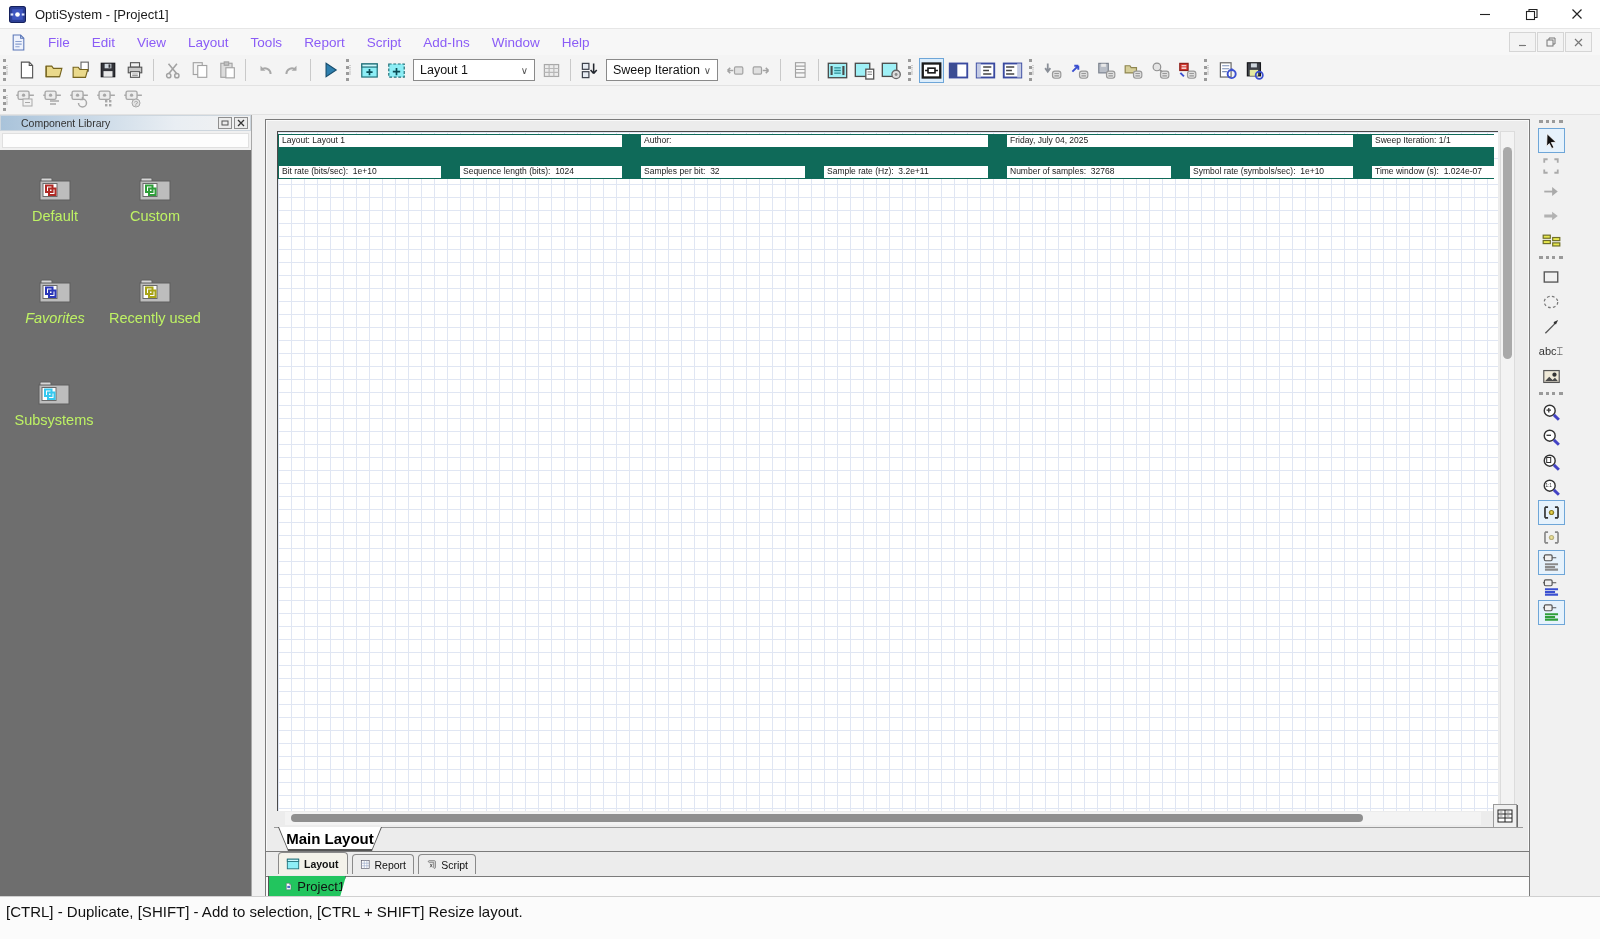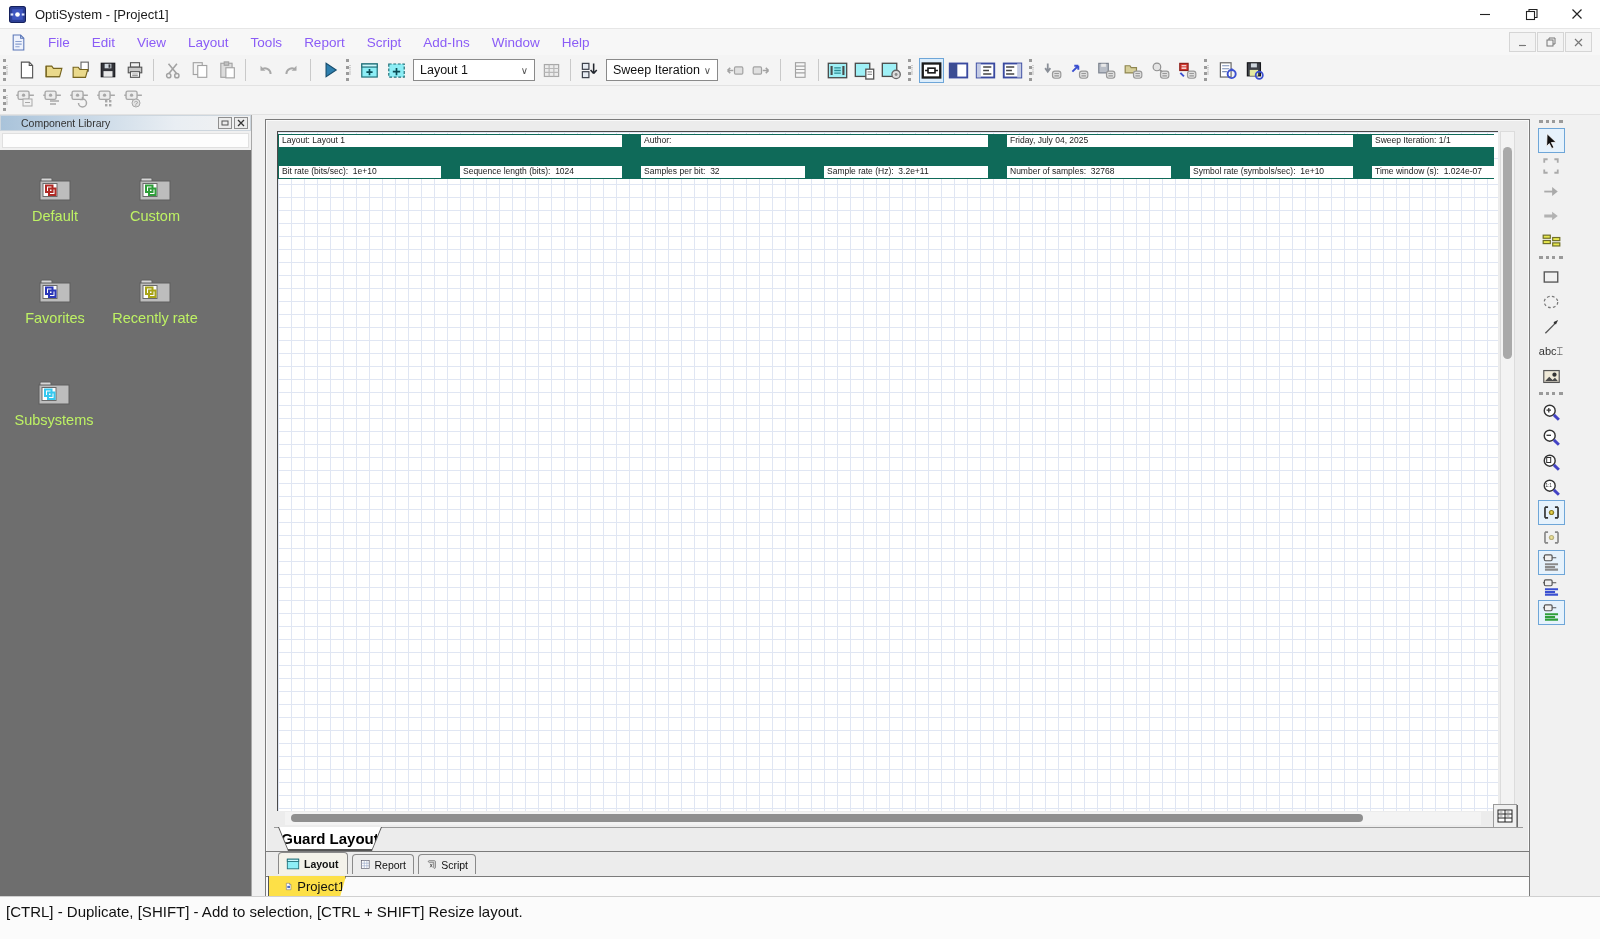--- a/index.html
+++ b/index.html
@@ -72,21 +72,21 @@
 
   
   #doctabs-strip { position:absolute; left:0px; top:731px; width:1263px; height:24px; background:#ececec; border-top:1px solid #7b7b7b; }
   .doctab { position:absolute; top:2px; height:20px; background:#ededed; border:1px solid #8a8a8a; border-bottom:none; border-radius:4px 4px 0 0; display:flex; align-items:center; padding:0 7px; gap:4px; }
   .doctab.active { background:#f4f2ea; height:22px; top:0px; z-index:2; box-shadow:0 1px 0 #f4f2ea; }
   .doctab .dt-label { font-size:10.5px; color:#111; }
   .doctab.active .dt-label { font-weight:bold; }
 
   
   #projtab-strip { position:absolute; left:0px; top:756px; width:1263px; height:21px; background:#fbfbfb; border-top:1px solid #7b7b7b; }
-  #project-tab { position:absolute; left:2px; top:-1px; width:78px; height:21px; background:#fde047; border:1px solid #555; border-top:none; clip-path:polygon(0 0,100% 0,calc(100% - 6px) 100%,0 100%); display:flex; align-items:center; gap:5px; padding-left:16px; }
+  #project-tab { position:absolute; left:2px; top:-1px; width:78px; height:21px; background:#22c55e; border:1px solid #555; border-top:none; clip-path:polygon(0 0,100% 0,calc(100% - 6px) 100%,0 100%); display:flex; align-items:center; gap:5px; padding-left:16px; }
   #project-tab .pt-label { font-size:13px; color:#111; }
 
   
   #right-toolbar { position:absolute; left:1534px; top:117px; width:34px; height:540px; display:flex; flex-direction:column; align-items:center; }
   .rtb-btn { width:27px; height:25px; display:flex; align-items:center; justify-content:center; border:1px solid transparent; margin:0; }
   .rtb-btn.active { border:1px solid #6ea6d8; background:#e6f2fc; }
   .hgrip { width:24px; height:5px; border-top:3px dotted #9a9a9a; margin:3px 0; }
   .rtb-text { font-size:11px; color:#333; }
 
   
@@ -680,31 +680,31 @@
             <use href="#s-libfolder"></use>
           </svg>
         <span class="folder-label">Default</span>
       </div>
       <div class="folder-cell" style="left:100px; top:25px; width:110px;">
         <svg viewBox="0 0 34 28" style="color:#2f9e3a">
             <use href="#s-libfolder"></use>
           </svg>
         <span class="folder-label">Custom</span>
       </div>
-      <div class="folder-cell" style="left:10px; top:127px; width:90px;">
+      <div class="folder-cell" style="left:10px; top:127px; width:90px;font-style:italic;">
         <svg viewBox="0 0 34 28" style="color:#2b37b8">
             <use href="#s-libfolder"></use>
           </svg>
         <span class="folder-label">Favorites</span>
       </div>
       <div class="folder-cell" style="left:95px; top:127px; width:120px;">
         <svg viewBox="0 0 34 28" style="color:#a8a418">
             <use href="#s-libfolder"></use>
           </svg>
-        <span class="folder-label">Recently rate</span>
+        <span class="folder-label">Recently used</span>
       </div>
       <div class="folder-cell" style="left:2px; top:229px; width:104px;">
         <svg viewBox="0 0 34 28" style="color:#35c8ef">
             <use href="#s-libfolder"></use>
           </svg>
         <span class="folder-label">Subsystems</span>
       </div>
     </div>
   </div>
 
@@ -740,21 +740,21 @@
           <rect x="1" y="1" width="14" height="12" fill="#fff" stroke="#222"></rect>
           <path d="M1 5h14M1 9h14M8 1v12" stroke="#222"></path>
           <path d="M2.5 3h3M9.5 3h3M2.5 7h3M9.5 7h3" stroke="#888"></path>
         </svg>
     </div>
 
     <div id="mainlayout-strip">
       <div class="strip-line"></div>
       <div class="mltab-outer">
         <div class="mltab-inner">
-            <span>Guard Layout</span>
+            <span>Main Layout</span>
           </div>
       </div>
     </div>
 
     <div id="doctabs-strip">
       <div class="doctab active" style="left:12px; width:70px;">
         <svg width="14" height="14">
             <use href="#s-winplain"></use>
           </svg>
         <span class="dt-label">Layout</span>

